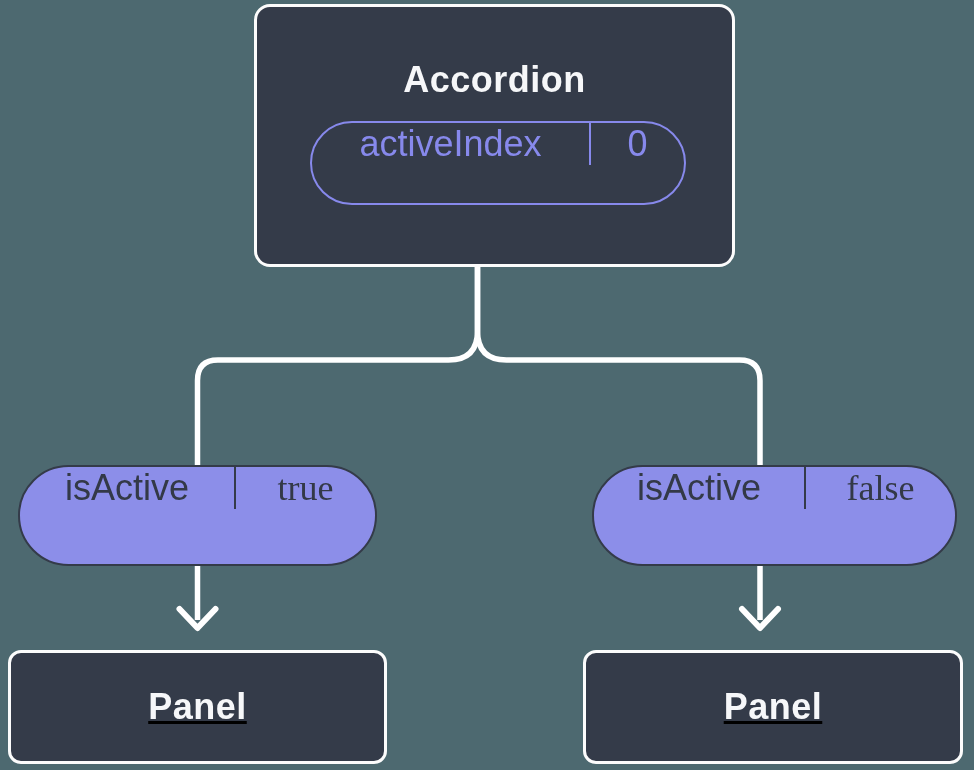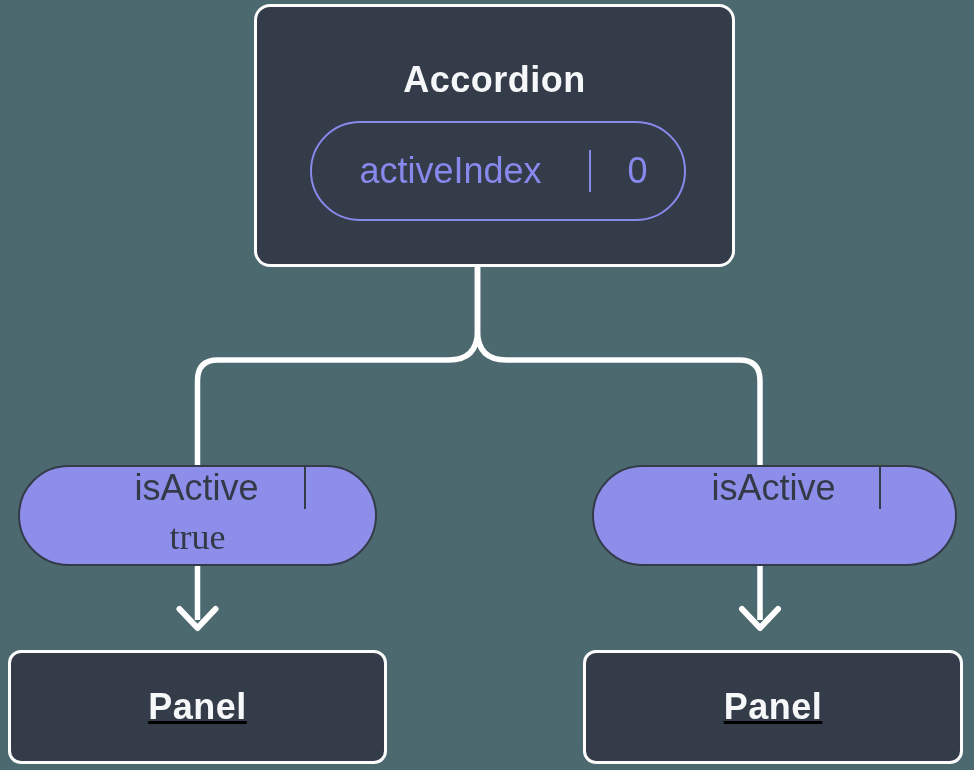--- a/index.html
+++ b/index.html
@@ -47,25 +47,25 @@
     left: 0;
     right: 0;
     top: 52px;
   }
   .state-pill {
     position: absolute;
     box-sizing: border-box;
     left: 53px;
     top: 114px;
     width: 376px;
-    height: 100px;
+    height: 84px;
     border: 2.5px solid #8789ec;
     border-radius: 50px;
     display: flex;
-    align-items: center;
+    align-items: flex-start;
     color: #8789ec;
     font-size: 36px;
   }
   .state-pill .pill-key {
     flex: 1;
     display: flex;
     align-items: center;
     justify-content: center;
     border-right: 2.5px solid #8789ec;
   }
@@ -77,25 +77,24 @@
   }
   .prop-pill {
     position: absolute;
     box-sizing: border-box;
     top: 465px;
     height: 101px;
     background: #8c8ee9;
     border: 2px solid #343b49;
     border-radius: 50.5px;
     display: flex;
-    align-items: center;
+    align-items: flex-start;
     color: #333947;
     font-size: 36px;
     z-index: 2;
-    flex-direction: column;
   }
   .prop-pill .pill-key {
     display: flex;
     align-items: center;
     justify-content: center;
     border-right: 2px solid #343b49;
   }
   .prop-pill .pill-val {
     flex: 1;
     display: flex;
@@ -139,20 +138,21 @@
     </div>
   </div>
 
   <div class="prop-pill prop-pill-left">
     <div class="pill-key">isActive</div>
     <div class="pill-val">true</div>
   </div>
 
   <div class="prop-pill prop-pill-right">
     <div class="pill-key">isActive</div>
+    <div class="pill-val">false</div>
   </div>
 
   <div class="node panel-node panel-left">
     <div class="node-title">Panel</div>
   </div>
 
   <div class="node panel-node panel-right">
     <div class="node-title">Panel</div>
   </div>
 

